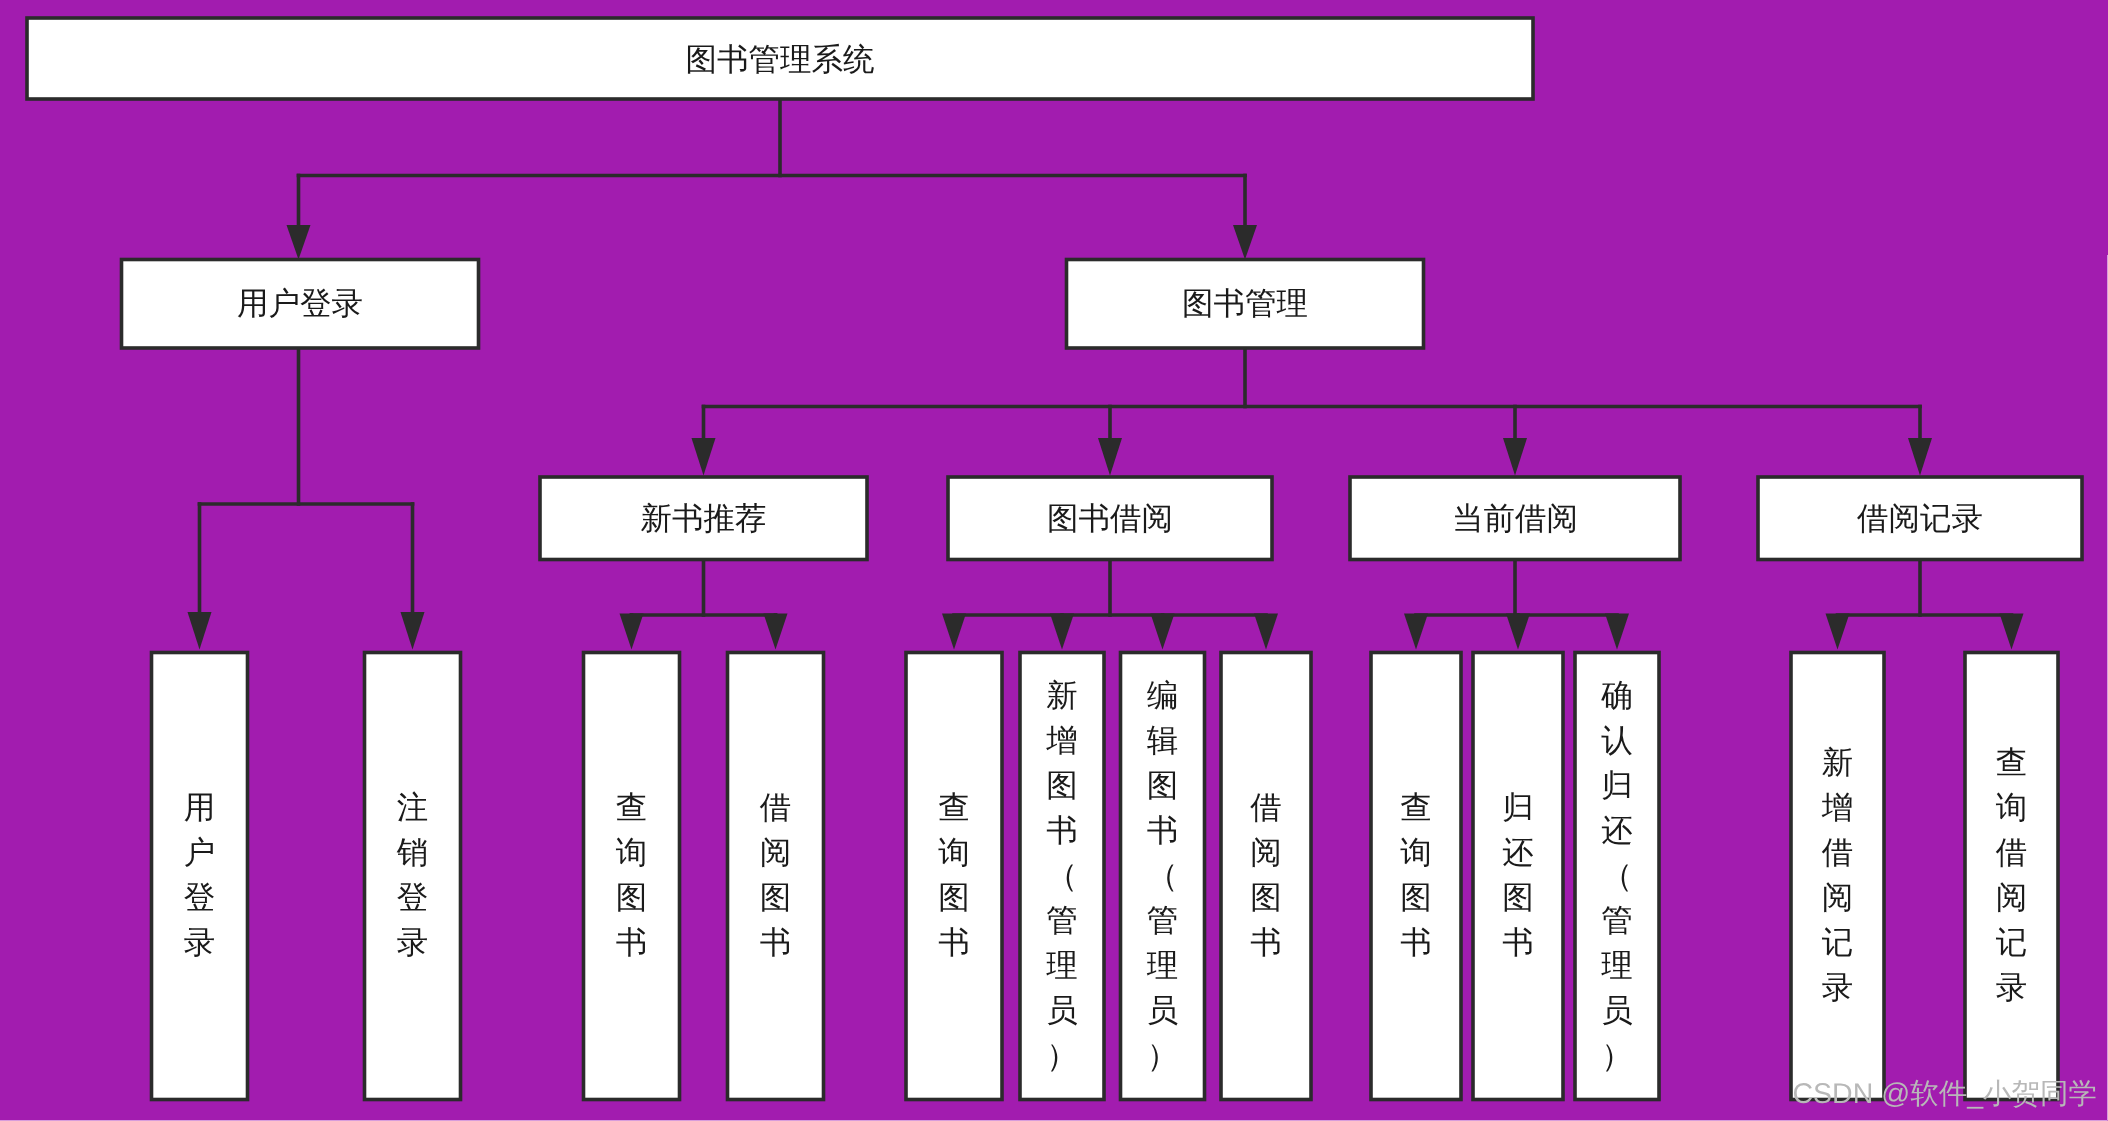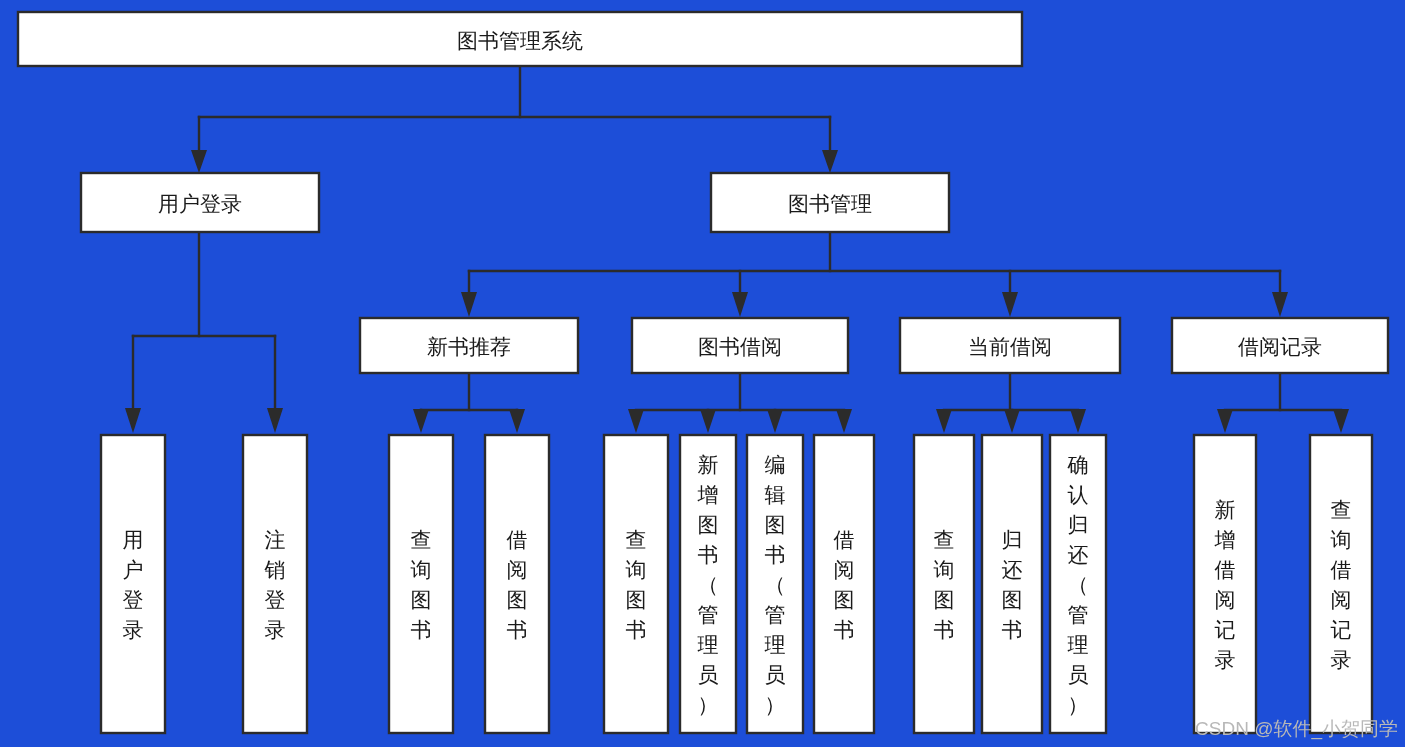--- a/index.html
+++ b/index.html
@@ -7,21 +7,21 @@
     padding: 0;
     background: #ffffff;
   }
   body {
     font-family: "Liberation Sans", "DejaVu Sans", sans-serif;
   }
   #diagram-root {
     position: relative;
     width: 1405px;
     height: 747px;
-    background: #1d4ed8;
+    background: #a21caf;
     overflow: hidden;
   }
   svg.diagram-canvas {
     position: absolute;
     top: 0;
     left: 0;
     width: 1405px;
     height: 747px;
   }
   .node-box {

